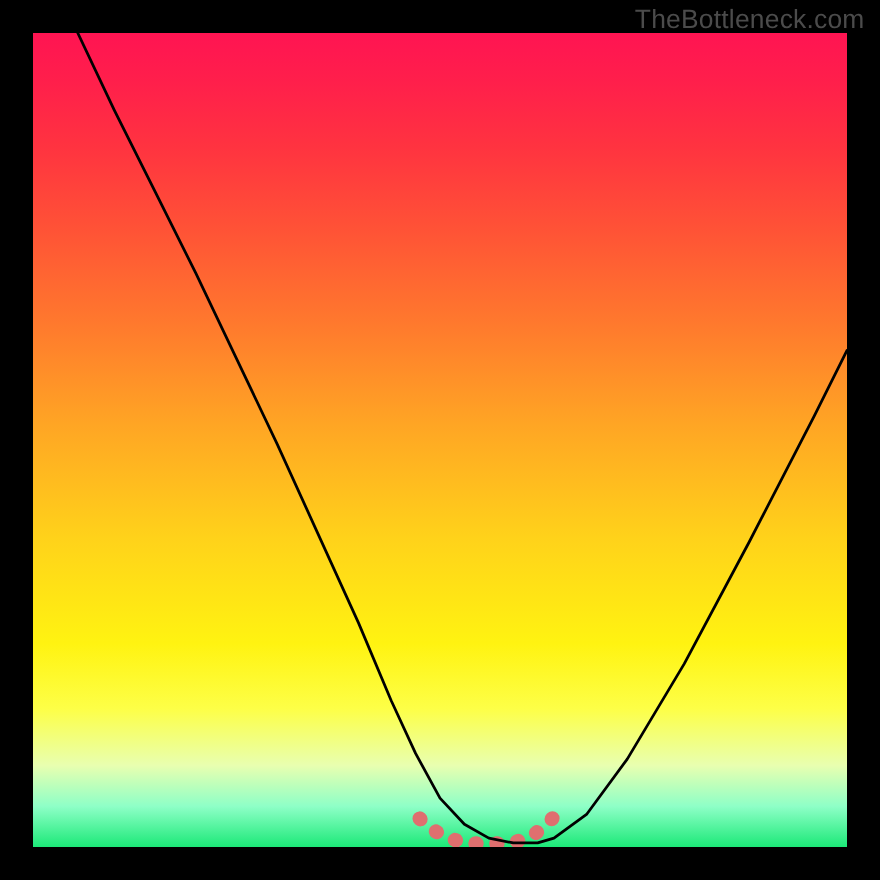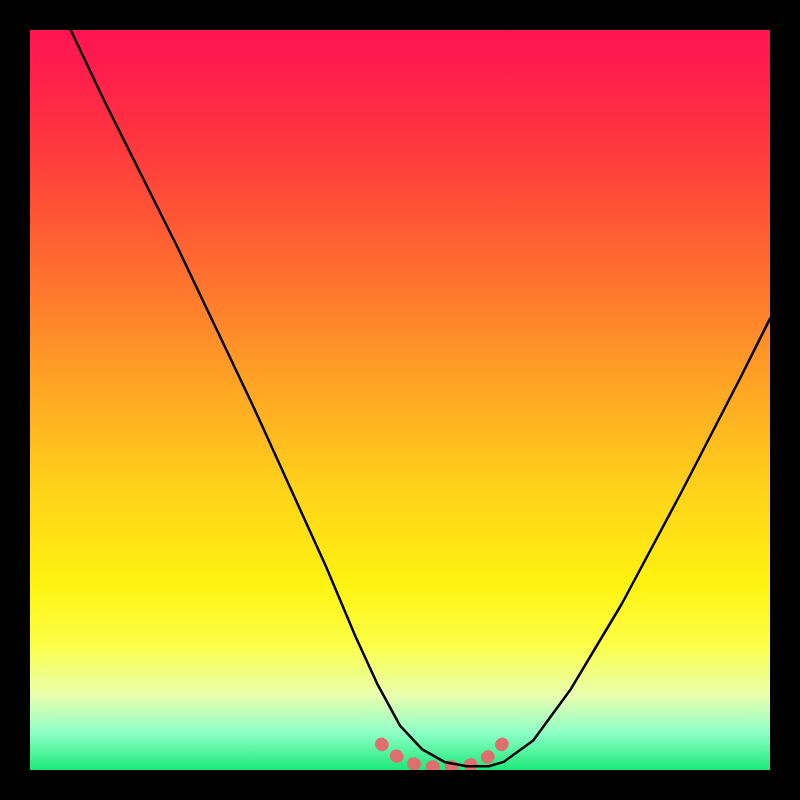--- a/index.html
+++ b/index.html
@@ -60,20 +60,21 @@
     inset: 0;
     width: 740px;
     height: 740px;
     z-index: 10;
   }
 </style>
 </head>
 <body>
 
 <div class="frame">
+  <div class="watermark">TheBottleneck.com</div>
 
   <div class="plot-area">
     <div class="gradient"></div>
     <svg class="curve" viewBox="0 0 740 740" preserveAspectRatio="none">
       <polyline id="trough-poly" fill="none" stroke-linecap="round" stroke-linejoin="round" stroke-dasharray="1 18" points="351.5,714.1 362.6,723.7 373.7,730.4 384.8,734.1 395.9,736.3 407.0,737.0 418.1,737.0 429.2,736.3 440.3,734.8 451.4,731.1 462.5,723.7 473.6,712.6" stroke="#df6f6f" stroke-width="13"></polyline>
       <polyline id="main-poly" fill="none" stroke-linecap="round" stroke-linejoin="round" points="40.7,0.0 74.0,70.3 111.0,144.3 148.0,218.3 185.0,296.0 222.0,373.7 259.0,455.1 296.0,536.5 325.6,606.8 347.8,654.9 370.0,695.6 392.2,719.3 414.4,731.9 436.6,736.3 458.8,736.3 473.6,731.9 503.2,710.4 540.2,660.1 592.0,573.5 651.2,462.5 710.4,347.8 740.0,288.6" stroke="#000000" stroke-width="2.5"></polyline>
     </svg>
   </div>
 </div>
 

